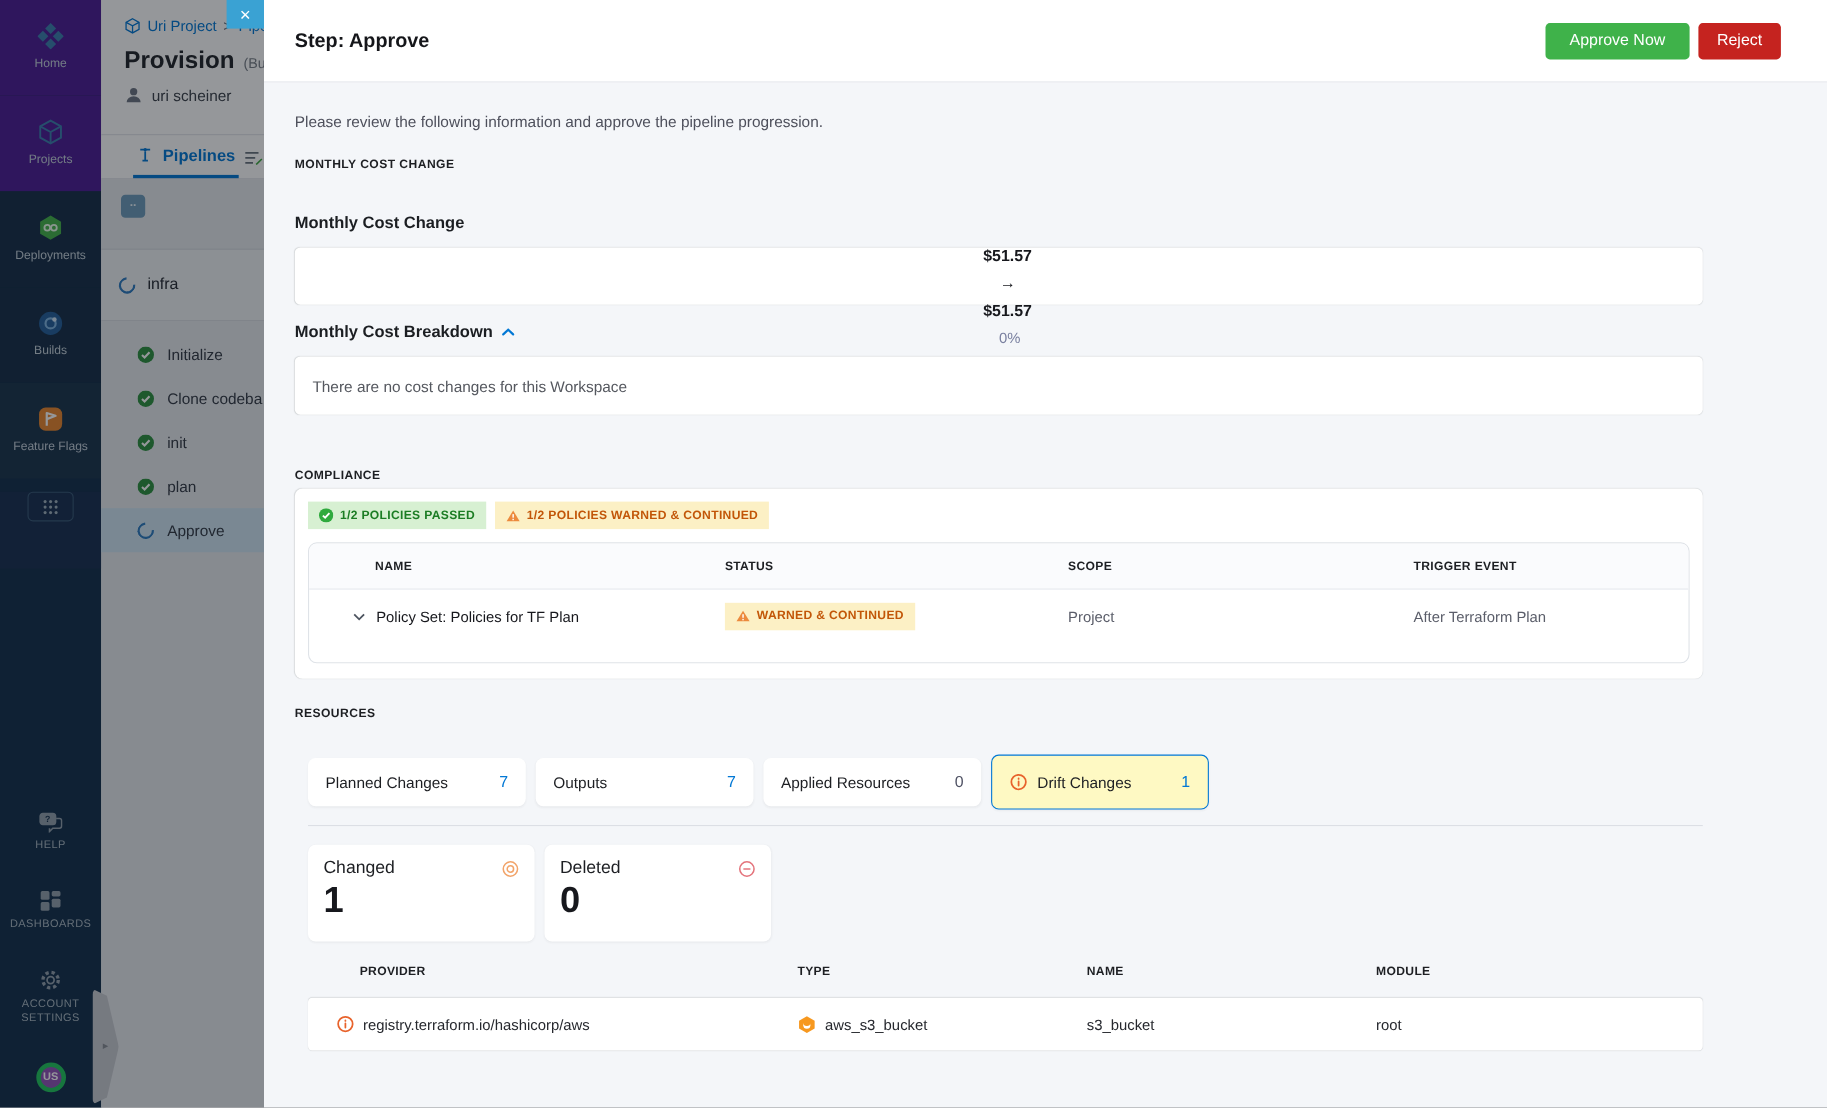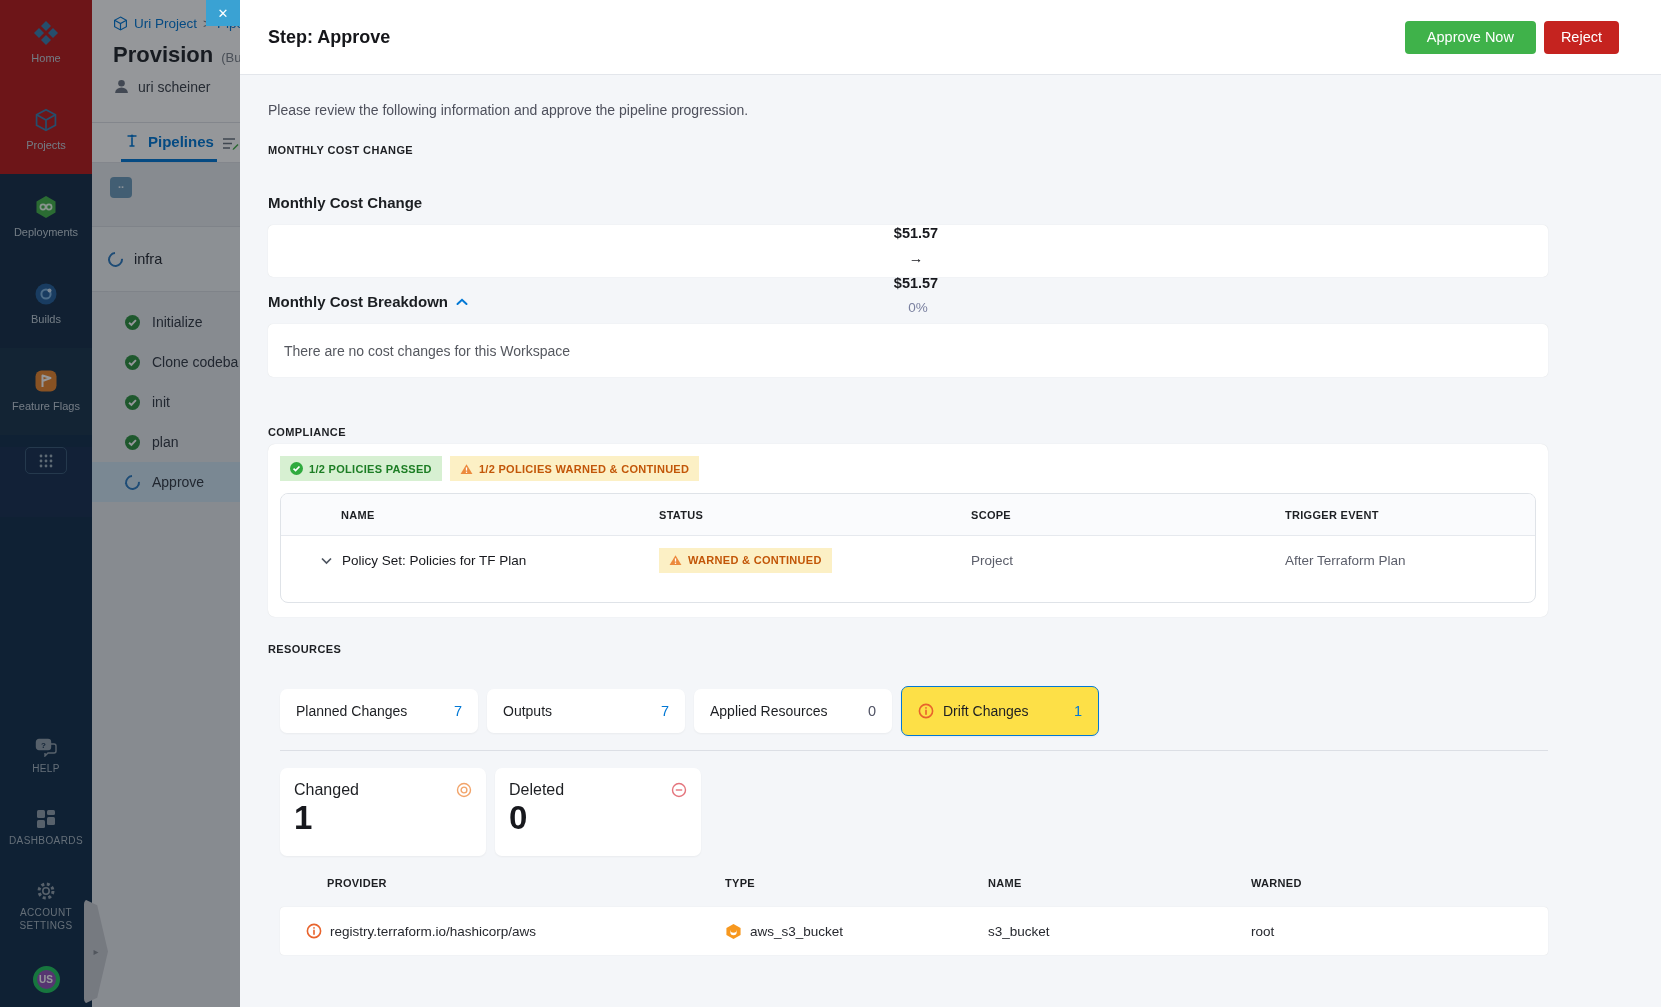--- a/index.html
+++ b/index.html
@@ -4,21 +4,21 @@
 <style>
   * { box-sizing: border-box; margin: 0; padding: 0; }
   html,body { background:#2a2f36; }
   body { font-family: "Liberation Sans", "DejaVu Sans", sans-serif; }
   .screen { position:relative; width:1661px; height:1007px; overflow:hidden; background:#fff; }
 
   
   .sidebar { position:absolute; left:0; top:0; width:92px; height:100%; background:#14304c; z-index:1; }
   .nav-item { height:87px; display:flex; flex-direction:column; align-items:center; justify-content:center; gap:7px; cursor:pointer; }
   .nav-item .lbl { font-size:11px; color:#c3cfd9; text-align:center; line-height:1.2; padding:0 2px; }
-  .sec-a { background:#b91c1c; }
+  .sec-a { background:#4c1d95; }
   .sec-b { background:#172f48; }
   .sec-c { background:#1c354d; }
   .sec-d { background:#0c2138; }
   .sec-e { background:#193151; }
   .grid-btn { margin:12px auto 0; width:42px; height:27px; border:1px solid #3a5a78; border-radius:5px; background:transparent; display:flex; align-items:center; justify-content:center; cursor:pointer; }
   .nav-bottom { position:absolute; left:0; bottom:0; width:100%; display:flex; flex-direction:column; align-items:center; }
   .nav-bottom .b-item { display:flex; flex-direction:column; align-items:center; gap:5px; margin-bottom:34px; cursor:pointer; }
   .nav-bottom .lbl { font-size:10px; letter-spacing:.4px; color:#aab8c3; text-align:center; line-height:1.3; }
   .avatar { width:27px; height:27px; border-radius:50%; background:#9154b8; border:4px solid #22c55e; color:#fff; font-size:10px; font-weight:bold; display:flex; align-items:center; justify-content:center; margin-bottom:14px; }
 
@@ -78,21 +78,21 @@
   .pt-row { height:48px; font-size:13.5px; color:#17181d; cursor:pointer; }
   .pt-row .name-cell { display:flex; align-items:center; gap:10px; }
   .pt-row .muted { color:#5b5e6a; }
   .pt-pad { height:18px; }
   .lbl-res { margin-bottom:31px; }
   .res-tabs { display:flex; align-items:center; gap:9px; height:50px; margin:0 0 14px 12px; }
   .res-tab { width:198px; height:44px; background:#fff; border-radius:7px; display:flex; align-items:center; padding:0 16px; box-shadow:0 1px 2px rgba(31,34,41,.05); cursor:pointer; }
   .res-tab .t-lbl { flex:1; font-size:14px; color:#1d1f23; }
   .res-tab .t-cnt { font-size:14.5px; color:#0278d5; font-weight:500; }
   .res-tab .t-cnt.gray { color:#4f5264; }
-  .res-tab.selected { height:50px; background:#fde047; border:1.5px solid #0278d5; gap:9px; }
+  .res-tab.selected { height:50px; background:#fef9c3; border:1.5px solid #0278d5; gap:9px; }
   .res-divider { height:1px; background:#dcdfe5; margin:0 0 17px 12px; }
   .stats { display:flex; gap:9px; margin:0 0 21px 12px; }
   .stat-card { width:206px; height:88px; background:#fff; border-radius:7px; padding:13px 14px; box-shadow:0 1px 2px rgba(31,34,41,.05); }
   .stat-top { display:flex; align-items:center; justify-content:space-between; }
   .stat-lbl { font-size:16px; color:#1d1f23; }
   .stat-val { font-size:33px; font-weight:bold; color:#17181d; margin-top:2px; line-height:1; }
   .rtable-head { display:grid; grid-template-columns:398px 263px 263px 1fr; padding-left:47px; margin-left:12px; font-size:11px; font-weight:bold; color:#1d1f23; letter-spacing:.3px; margin-bottom:18px; }
   .rtable-row { display:grid; grid-template-columns:419px 263px 263px 1fr; padding-left:26px; margin-left:12px; height:48px; align-items:center; border-radius:4px; font-size:13.5px; color:#26282e; }
   .icon-text { display:flex; align-items:center; gap:8px; }
   .ico { flex:none; display:inline-flex; }
@@ -452,21 +452,21 @@
             </span>
           </div>
           <div class="stat-val">0</div>
         </div>
       </div>
 
       <div class="rtable-head">
         <span>PROVIDER</span>
         <span>TYPE</span>
         <span>NAME</span>
-        <span>WARNED</span>
+        <span>MODULE</span>
       </div>
       <div class="card rtable-row">
         <span class="icon-text">
           <span class="ico">
             <svg width="16" height="16" viewBox="0 0 16 16" fill="none" stroke="#e8632c" stroke-width="1.6" stroke-linecap="round">
                 <circle cx="8" cy="8" r="6.6"></circle>
                 <path d="M8 7.4 V11.2 M8 4.7 V5.1"></path>
               </svg>
           </span>
           <span>registry.terraform.io/hashicorp/aws</span>

